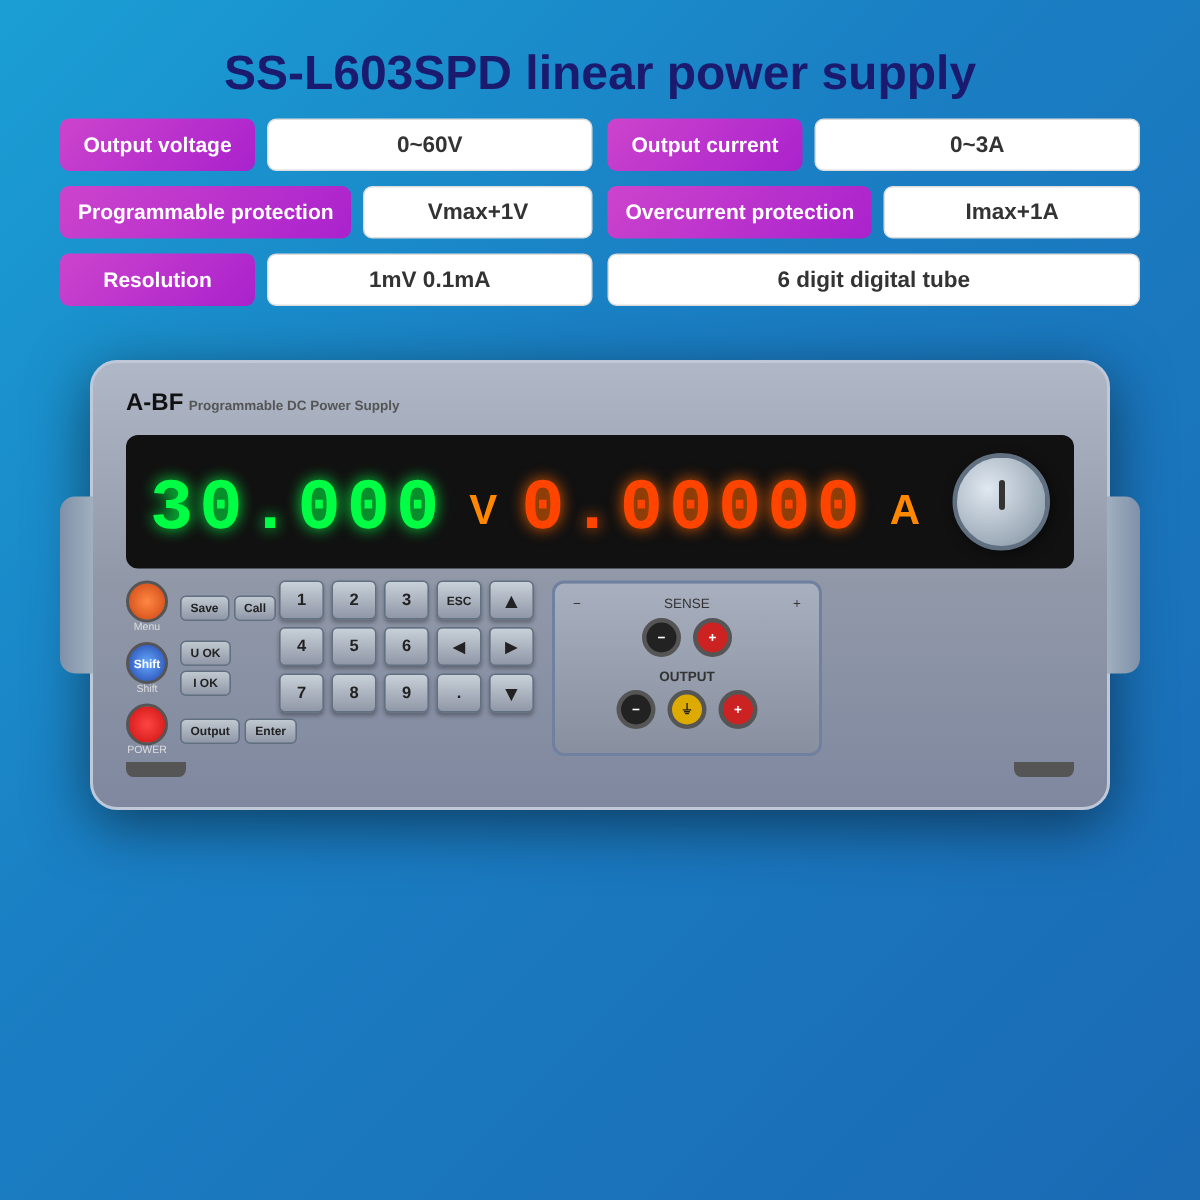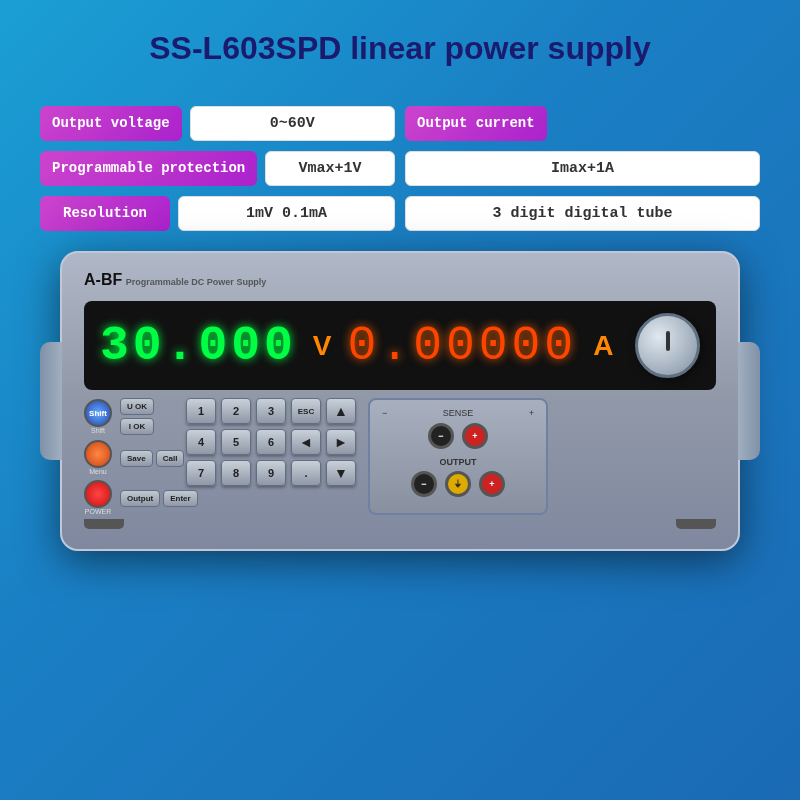--- a/index.html
+++ b/index.html
@@ -13,31 +13,30 @@
       justify-content: flex-start;
       font-family: Arial, sans-serif;
       overflow: hidden;
     }
 
     .page-title {
       color: #1a1a6e;
       font-size: 32px;
       font-weight: bold;
       margin-top: 30px;
-      margin-bottom: 39px;
+      margin-bottom: 12px;
       text-align: left;
     }
 
     .specs-grid {
       display: grid;
       grid-template-columns: 1fr 1fr;
       gap: 10px;
       width: 720px;
-      margin-bottom: 20px;
-      font-family: Liberation Mono, monospace;
+      margin-bottom: 36px;
     }
 
     .spec-row {
       display: flex;
       align-items: center;
       gap: 8px;
     }
 
     .spec-label {
       background: linear-gradient(135deg, #cc44cc, #aa22cc);
@@ -112,21 +111,21 @@
       font-size: 9px;
       color: #555;
     }
 
     .display-panel {
       background: #111;
       border-radius: 8px;
       padding: 12px 16px;
       margin: 8px 0;
       display: flex;
-      align-items: center;
+      align-items: flex-end;
       justify-content: space-between;
       position: relative;
     }
 
     .display-readings {
       display: flex;
       align-items: center;
       gap: 8px;
       flex: 1;
     }
@@ -143,21 +142,21 @@
     .unit-v {
       font-size: 28px;
       font-weight: bold;
       color: #ff8800;
       margin: 0 8px;
     }
 
     .current-display {
       font-family: 'Courier New', monospace;
       font-size: 48px;
-      font-weight: normal;
+      font-weight: bold;
       color: #ff4400;
       letter-spacing: 4px;
       text-shadow: 0 0 10px #ff6600;
     }
 
     .unit-a {
       font-size: 28px;
       font-weight: bold;
       color: #ff8800;
       margin-left: 8px;
@@ -346,36 +345,38 @@
 <div class="page-title">SS-L603SPD linear power supply</div>
 
 <div class="specs-grid">
 
   <div class="spec-row">
     <div class="spec-label">Output voltage</div>
     <div class="spec-value">0~60V</div>
   </div>
   <div class="spec-row">
     <div class="spec-label">Output current</div>
+    <div class="spec-value">0~3A</div>
   </div>
 
   <div class="spec-row">
     <div class="spec-label">Programmable protection</div>
     <div class="spec-value">Vmax+1V</div>
   </div>
   <div class="spec-row">
+    <div class="spec-label">Overcurrent protection</div>
     <div class="spec-value">Imax+1A</div>
   </div>
 
   <div class="spec-row">
     <div class="spec-label">Resolution</div>
     <div class="spec-value">1mV  0.1mA</div>
   </div>
   <div class="spec-row">
-    <div class="spec-value">3 digit digital tube</div>
+    <div class="spec-value">6 digit digital tube</div>
   </div>
 </div>
 
 <div class="device-container">
 
   <div class="top-header">
     <div>
       <div class="device-brand">
         <span class="brand-name">A-BF</span>
         <span class="device-subtitle">Programmable DC Power Supply</span>
@@ -393,36 +394,36 @@
     <div class="knob">
       <div class="knob-mark"></div>
     </div>
   </div>
 
   <div class="controls-row">
 
     <div class="left-controls">
       <div class="btn-row">
         <div>
+          <div class="round-btn btn-menu"></div>
+          <div class="btn-label">Menu</div>
+        </div>
+        <div style="margin-left:4px; display:flex; gap:3px; margin-top:2px">
+          <div class="small-btn">Save</div>
+          <div class="small-btn">Call</div>
+        </div>
+      </div>
+      <div class="btn-row">
+        <div>
           <div class="round-btn btn-shift">Shift</div>
           <div class="btn-label">Shift</div>
         </div>
         <div style="margin-left:4px">
           <div class="small-btn">U OK</div>
           <div class="small-btn" style="margin-top:3px">I OK</div>
-        </div>
-      </div>
-      <div class="btn-row">
-        <div>
-          <div class="round-btn btn-menu"></div>
-          <div class="btn-label">Menu</div>
-        </div>
-        <div style="margin-left:4px; display:flex; gap:3px; margin-top:2px">
-          <div class="small-btn">Save</div>
-          <div class="small-btn">Call</div>
         </div>
       </div>
       <div class="btn-row">
         <div>
           <div class="round-btn btn-power"></div>
           <div class="btn-label">POWER</div>
         </div>
         <div style="margin-left:4px; display:flex; gap:3px; margin-top:2px">
           <div class="small-btn">Output</div>
           <div class="small-btn">Enter</div>

